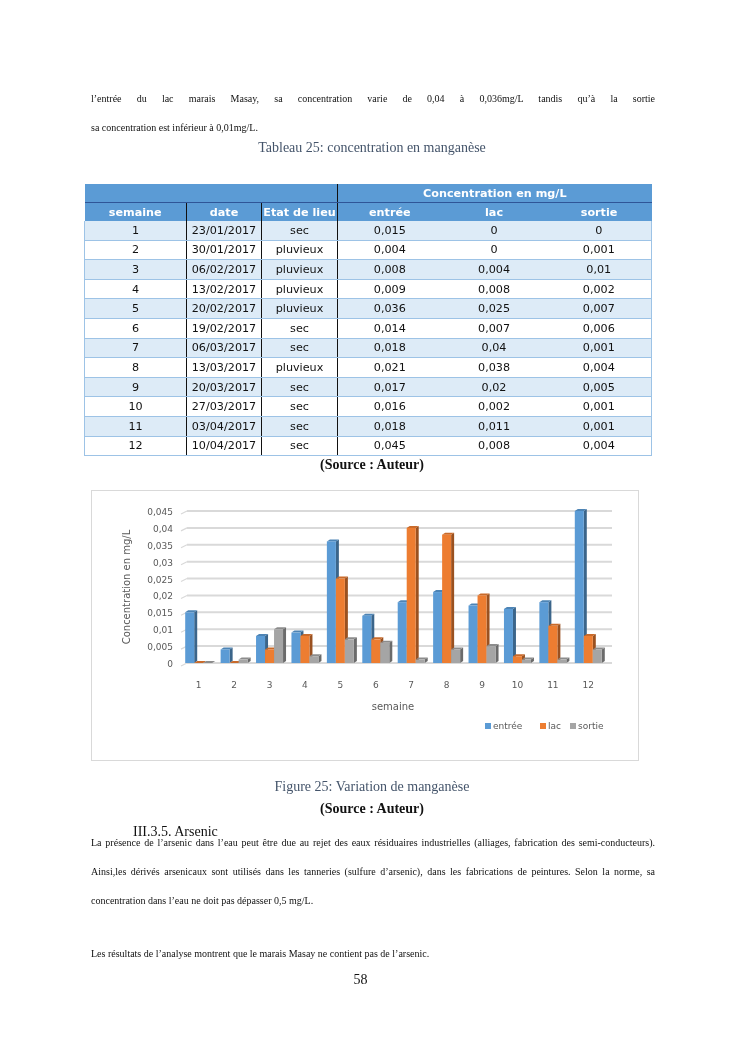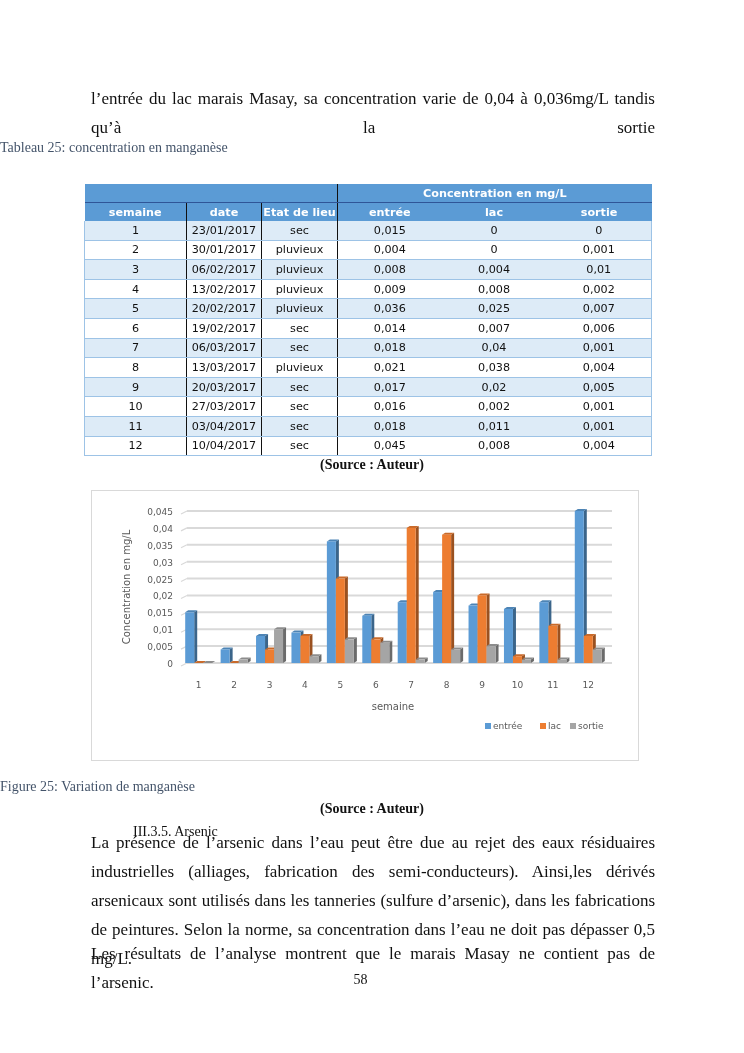--- a/index.html
+++ b/index.html
@@ -1,38 +1,39 @@
 <!DOCTYPE html>
 <html><head>
 <meta charset="utf-8">
 <style>
   html, body { margin: 0; padding: 0; background: #ffffff; }
   body { width: 744px; height: 1053px; position: relative; overflow: hidden; font-family: "Liberation Serif", serif; color: #111; }
-  .para { position: absolute; left: 91px; width: 564px; font-size: 17px; line-height: 29px; text-align: justify; }
-  .caption { position: absolute; left: 0; width: 744px; text-align: left; font-size: 14px; color: #44546a; }
+  .para { position: absolute; left: 91px; width: 564px; font-size: 10px; line-height: 29px; text-align: justify; }
+  .caption { position: absolute; left: 0; width: 744px; text-align: center; font-size: 14px; color: #44546a; }
   .source { position: absolute; left: 0; width: 744px; text-align: center; font-size: 14px; color: #111; font-weight: bold; }
   table.data { position: absolute; left: 84px; top: 184px; width: 567px; border-collapse: collapse; font-family: "DejaVu Sans", sans-serif; font-size: 11.2px; table-layout: fixed; }
   table.data th { background: #5b9bd5; color: #fff; font-weight: bold; height: 18px; padding: 0; text-align: center; font-size: 11.2px; }
   table.data td { height: 18.6px; padding: 0; text-align: center; color: #111; border-bottom: 1px solid #9dc3e6; }
   table.data tr.odd td { background: #ddebf7; }
   table.data tr.even td { background: #ffffff; }
   table.data td.b-right, table.data th.b-right { border-right: 1px solid #111; }
   table.data td.first { border-left: 1px solid #9dc3e6; }
   table.data td.last { border-right: 1px solid #9dc3e6; }
   table.data th.hdr-top { border-bottom: 1px solid #2f5597; }
   .chart-frame { position: absolute; left: 91px; top: 490px; width: 546px; height: 269px; border: 1px solid #d9d9d9; background: #fff; }
   svg text { font-family: "DejaVu Sans", sans-serif; }
   .heading { position: absolute; left: 133px; top: 824px; font-size: 14px; }
   .pagenum { position: absolute; left: 0; width: 721px; text-align: center; top: 972px; font-size: 14px; }
 </style>
 </head>
 <body>
 
 <div class="para" style="top:84px;">
   <div style="text-align:justify;text-align-last:justify;">l’entrée du lac marais Masay, sa concentration varie de 0,04 à 0,036mg/L tandis qu’à la sortie</div>
+  <div>sa concentration est inférieur à 0,01mg/L.</div>
 </div>
 
 <div class="caption" style="top:140px;">Tableau 25: concentration en manganèse</div>
 
 <table class="data">
   <colgroup>
     <col style="width:102px">
       <col style="width:75px">
       <col style="width:76px">
       <col style="width:104px">

